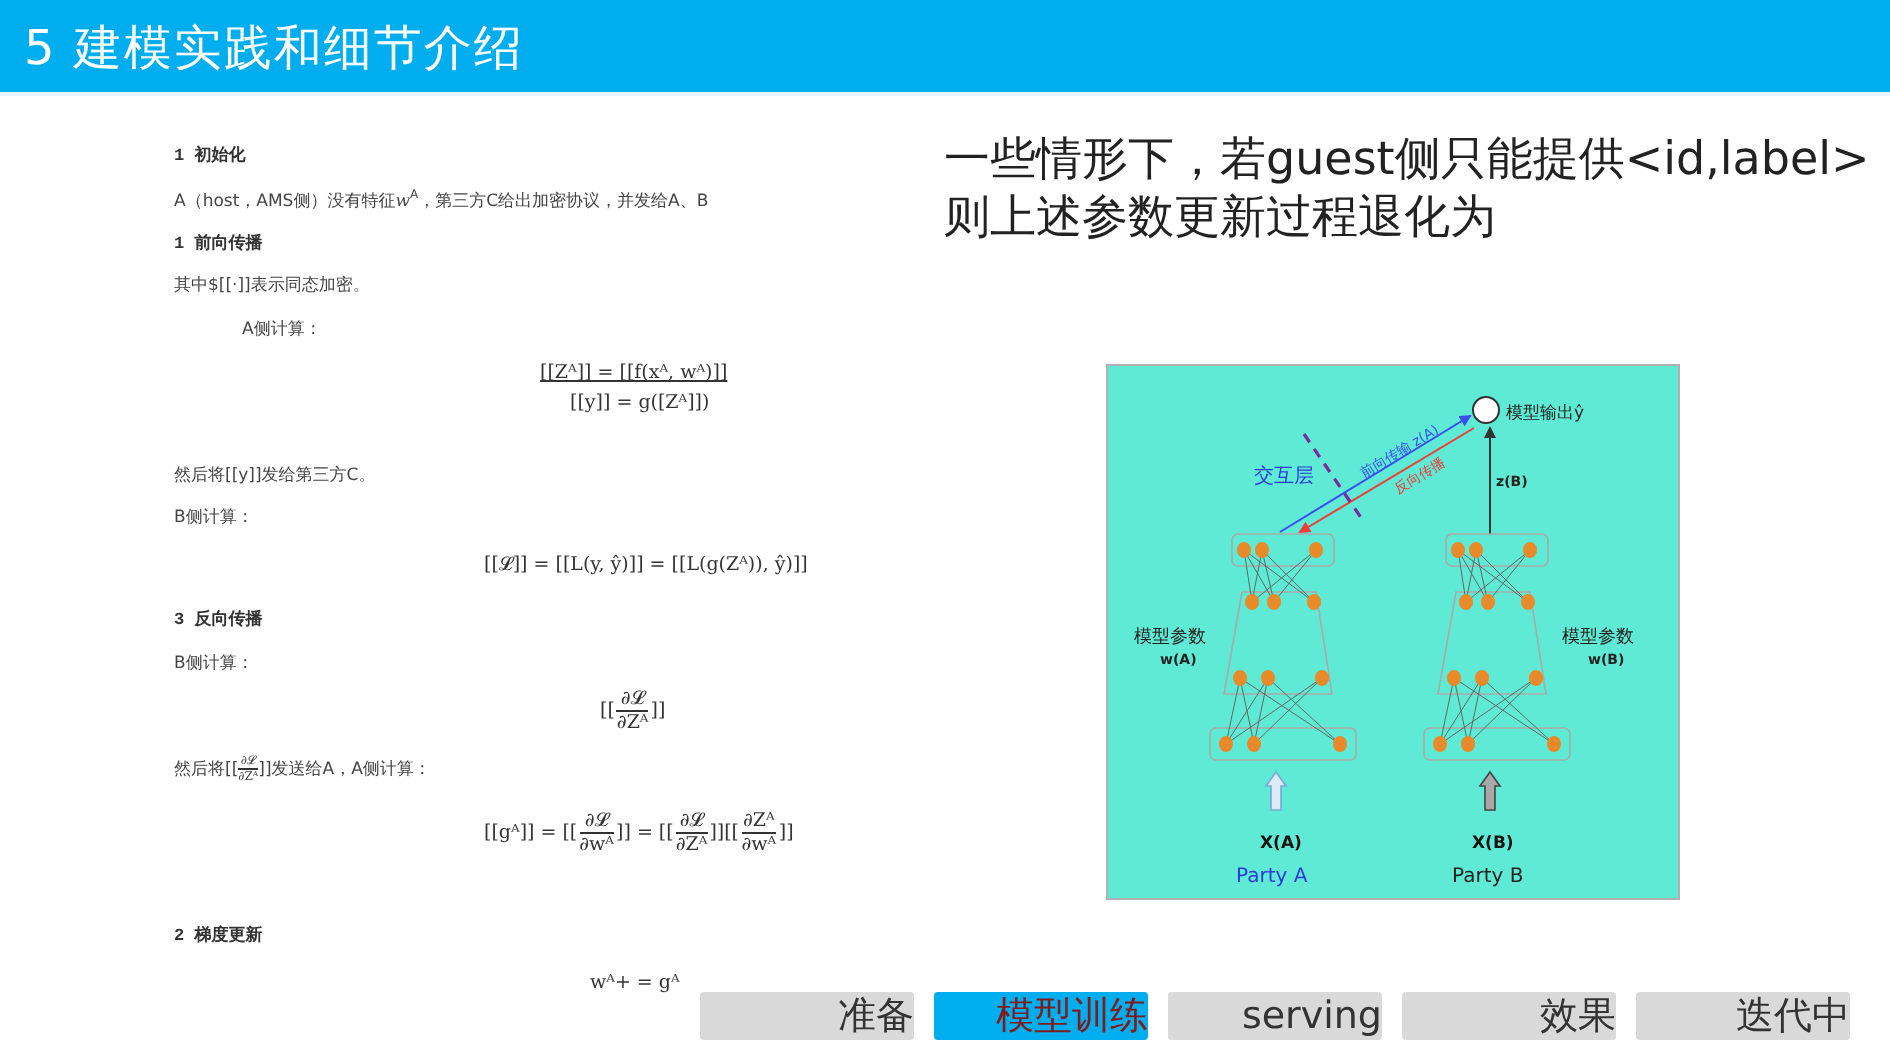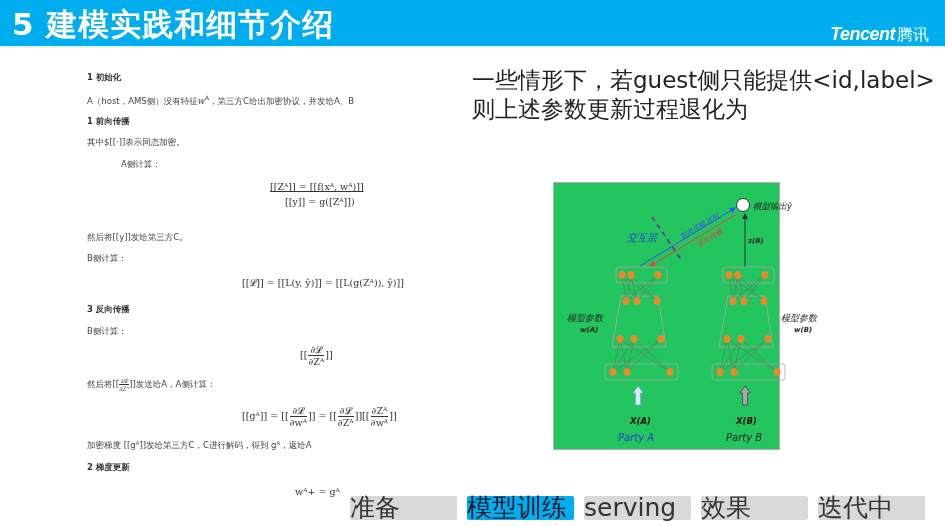--- a/index.html
+++ b/index.html
@@ -1,60 +1,57 @@
 <!DOCTYPE html>
 <html><head>
 <meta charset="utf-8">
 <style>
   * { box-sizing: border-box; margin: 0; padding: 0; }
   html, body { width: 945px; height: 526px; overflow: hidden; background: #ffffff; font-family: "DejaVu Sans", "Liberation Sans", sans-serif; }
   .page { position: relative; width: 945px; height: 526px; background: #fff; }
 
   
   .header { position: absolute; left: 0; top: 0; width: 945px; height: 48px; background: #00aeef; border-bottom: 2px solid #e6f6fd; }
-  .header .title { position: absolute; left: 12px; top: 6px; color: #fff; font-size: 31px; font-weight: bold; letter-spacing: 1px; line-height: 36px; }
+  .header .title { position: absolute; left: 12px; top: 6px; color: #fff; font-size: 24px; font-weight: normal; letter-spacing: 1px; line-height: 36px; }
   .header .logo { position: absolute; right: 16px; top: 24px; color: #fff; font-size: 18px; font-style: italic; font-weight: bold; font-family: "Liberation Sans", sans-serif; line-height: 20px; letter-spacing: -0.5px; }
   .header .logo .cn { font-style: normal; font-weight: normal; font-size: 16px; margin-left: 2px; letter-spacing: 0; }
 
   
   .doc { position: absolute; left: 70px; top: 62px; width: 345px; height: 440px; color: #444; font-size: 8.5px; }
   .doc .line { position: absolute; left: 17px; white-space: nowrap; }
-  .doc .h { font-weight: bold; color: #333; }
+  .doc .h { font-weight: bold; color: #333; font-family: Liberation Mono, monospace; }
   .doc .eq { position: absolute; white-space: nowrap; font-family: "DejaVu Serif", "Liberation Serif", serif; font-size: 9.5px; color: #333; text-align: center; }
   .doc .frac { display: inline-block; vertical-align: middle; text-align: center; margin: 0 1px; }
   .doc .frac .num { display: block; border-bottom: 0.8px solid #333; padding: 0 1px; line-height: 11px; }
   .doc .frac .den { display: block; line-height: 11px; }
   .doc .sfrac { display: inline-block; vertical-align: middle; text-align: center; font-size: 6px; font-family: "DejaVu Serif", serif; }
   .doc .sfrac .num { display: block; border-bottom: 0.6px solid #333; line-height: 7px; }
   .doc .sfrac .den { display: block; line-height: 7px; }
   .doc i { font-style: italic; font-family: "DejaVu Serif", serif; }
 
   
   .rtext { position: absolute; left: 472px; top: 66px; width: 470px; color: #222; font-size: 23px; line-height: 28.5px; font-family: "DejaVu Sans", sans-serif; }
   .rtext div { white-space: nowrap; }
 
   
-  .diagram { position: absolute; left: 553px; top: 182px; width: 227px; height: 268px; border: 1px solid #b0b0b0; background: #22c55e; font-style: italic; }
+  .diagram { position: absolute; left: 553px; top: 182px; width: 287px; height: 268px; border: 1px solid #b0b0b0; background: #5eead4; }
   .diagram svg { position: absolute; left: 0; top: 0; }
 
   
   .nav { position: absolute; left: 350px; top: 496px; height: 24px; }
-  .nav .tab { position: absolute; top: 0; width: 107px; height: 24px; background: #d9d9d9; color: #333; font-size: 25px; line-height: 24px; text-align: left; border-radius: 2px; cursor: pointer; }
-  .nav .tab.active { background: #00aeef; color: #0f172a; }
+  .nav .tab { position: absolute; top: 0; width: 107px; height: 24px; background: #d9d9d9; color: #333; font-size: 19px; line-height: 24px; text-align: right; border-radius: 2px; cursor: pointer; }
+  .nav .tab.active { background: #00aeef; color: #7f1d1d; }
 </style>
 </head>
 <body>
 
 <div class="page">
 
   <div class="header">
     <div class="title">5 建模实践和细节介绍</div>
-    <div class="logo">
-      <span>Tencent</span><span class="cn">腾讯</span>
-    </div>
   </div>
 
   <div class="doc">
     <div class="line h" style="top:10px;">1 初始化</div>
     <div class="line" style="top:32px;">
       <span>A（host，AMS侧）没有特征</span><i>w</i><sup style="font-size:6px;">A</sup><span>，第三方C给出加密协议，并发给A、B</span>
     </div>
     <div class="line h" style="top:54px;">1 前向传播</div>
     <div class="line" style="top:75px;">其中$[[·]]表示同态加密。</div>
     <div class="line" style="top:97px;margin-left:34px;">A侧计算：</div>
@@ -67,21 +64,20 @@
     <div class="line" style="top:264px;">B侧计算：</div>
     <div class="eq" style="left:230px; top:282px;">
       [[<span class="frac"><span class="num">∂𝓛</span><span class="den">∂Zᴬ</span></span>]]
     </div>
     <div class="line" style="top:315px;">
       <span>然后将[[</span><span class="sfrac"><span class="num">∂𝓛</span><span class="den">∂Zᴬ</span></span><span>]]发送给A，A侧计算：</span>
     </div>
     <div class="eq" style="left:172px; top:343px;">
       <span>[[gᴬ]] = [[</span><span class="frac"><span class="num">∂𝓛</span><span class="den">∂wᴬ</span></span><span>]] = [[</span><span class="frac"><span class="num">∂𝓛</span><span class="den">∂Zᴬ</span></span><span>]][[</span><span class="frac"><span class="num">∂Zᴬ</span><span class="den">∂wᴬ</span></span><span>]]</span>
     </div>
-    <div class="line" style="top:378px;">加密梯度 [[gᴬ]]发给第三方C，C进行解码，得到 gᴬ，返给A</div>
     <div class="line h" style="top:400px;">2 梯度更新</div>
     <div class="eq" style="left:225px; top:424px;">wᴬ+ = gᴬ</div>
   </div>
 
   <div class="rtext">
     <div>一些情形下，若guest侧只能提供&lt;id,label&gt;，</div>
     <div>则上述参数更新过程退化为</div>
   </div>
 
   <div class="diagram">

